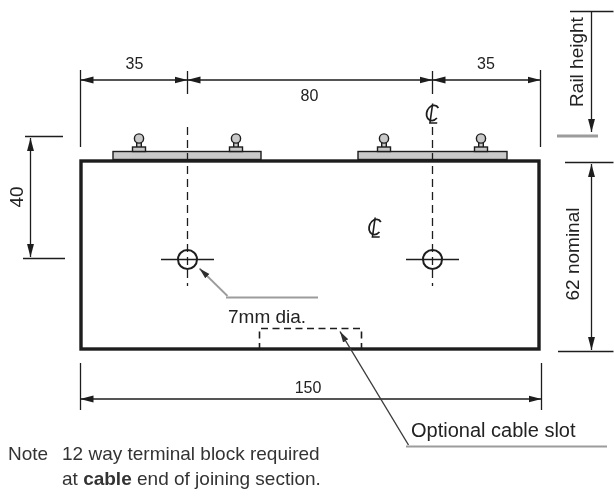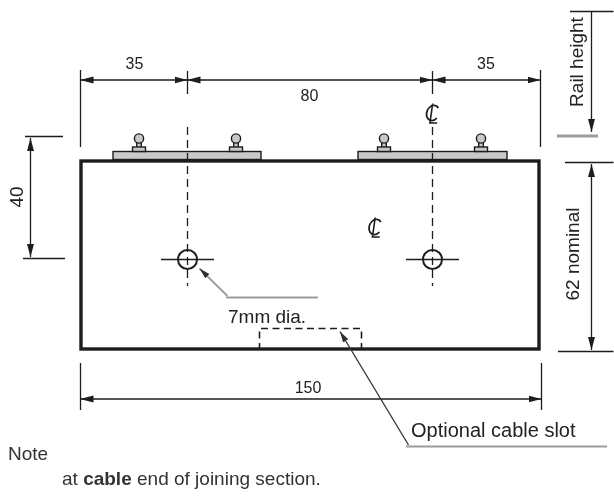--- a/index.html
+++ b/index.html
@@ -161,14 +161,15 @@
   <span class="txt dim-num" style="left:486px;top:64px;">35</span>
   <span class="txt dim-num rot" style="left:17px;top:197px;">40</span>
   <span class="txt dim-num" style="left:308px;top:388px;">150</span>
   <span class="txt rot" style="left:577px;top:62px;">Rail height</span>
   <span class="txt rot" style="left:573px;top:254px;">62 nominal</span>
 
   <span class="txt callout" style="left:228px;top:275px;">7mm dia.</span>
   <span class="txt callout-lg" style="left:411px;top:419px;">Optional cable slot</span>
 
   <span class="txt note-txt" style="left:8px;top:444px;">Note</span>
+  <span class="txt note-txt" style="left:62px;top:444px;">12 way terminal block required</span>
   <span class="txt note-txt pre" style="left:62px;top:469px;"><span>at </span><b>cable</b><span> end of joining section.</span></span>
 </div>
 
 </body></html>

